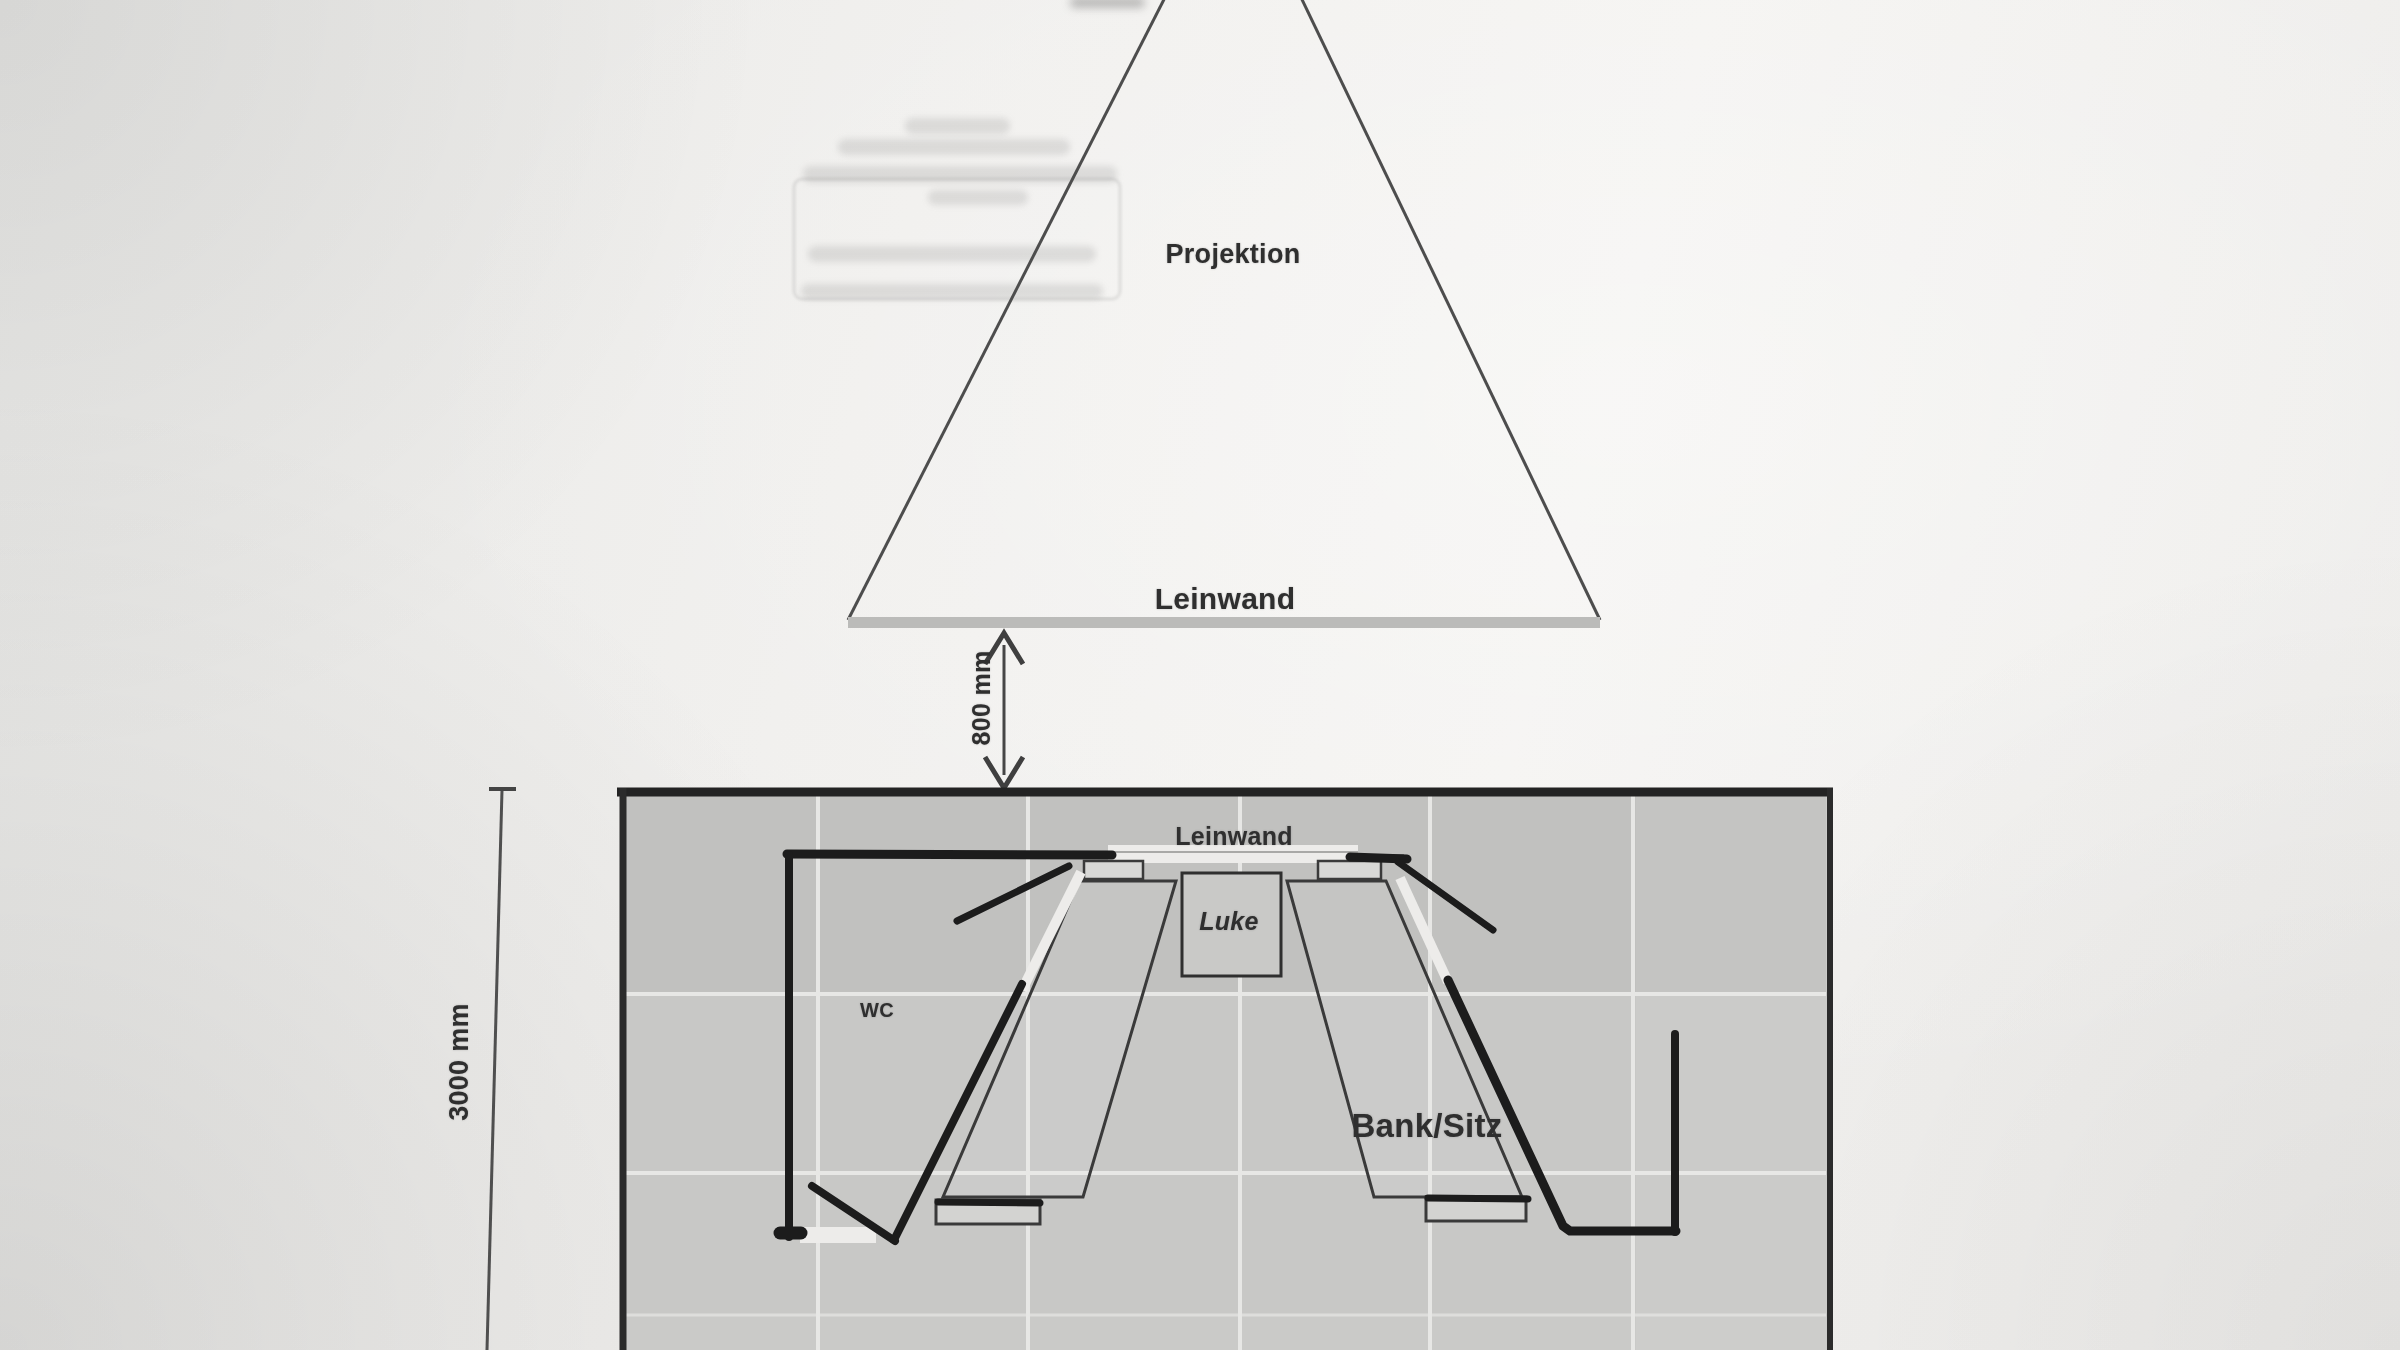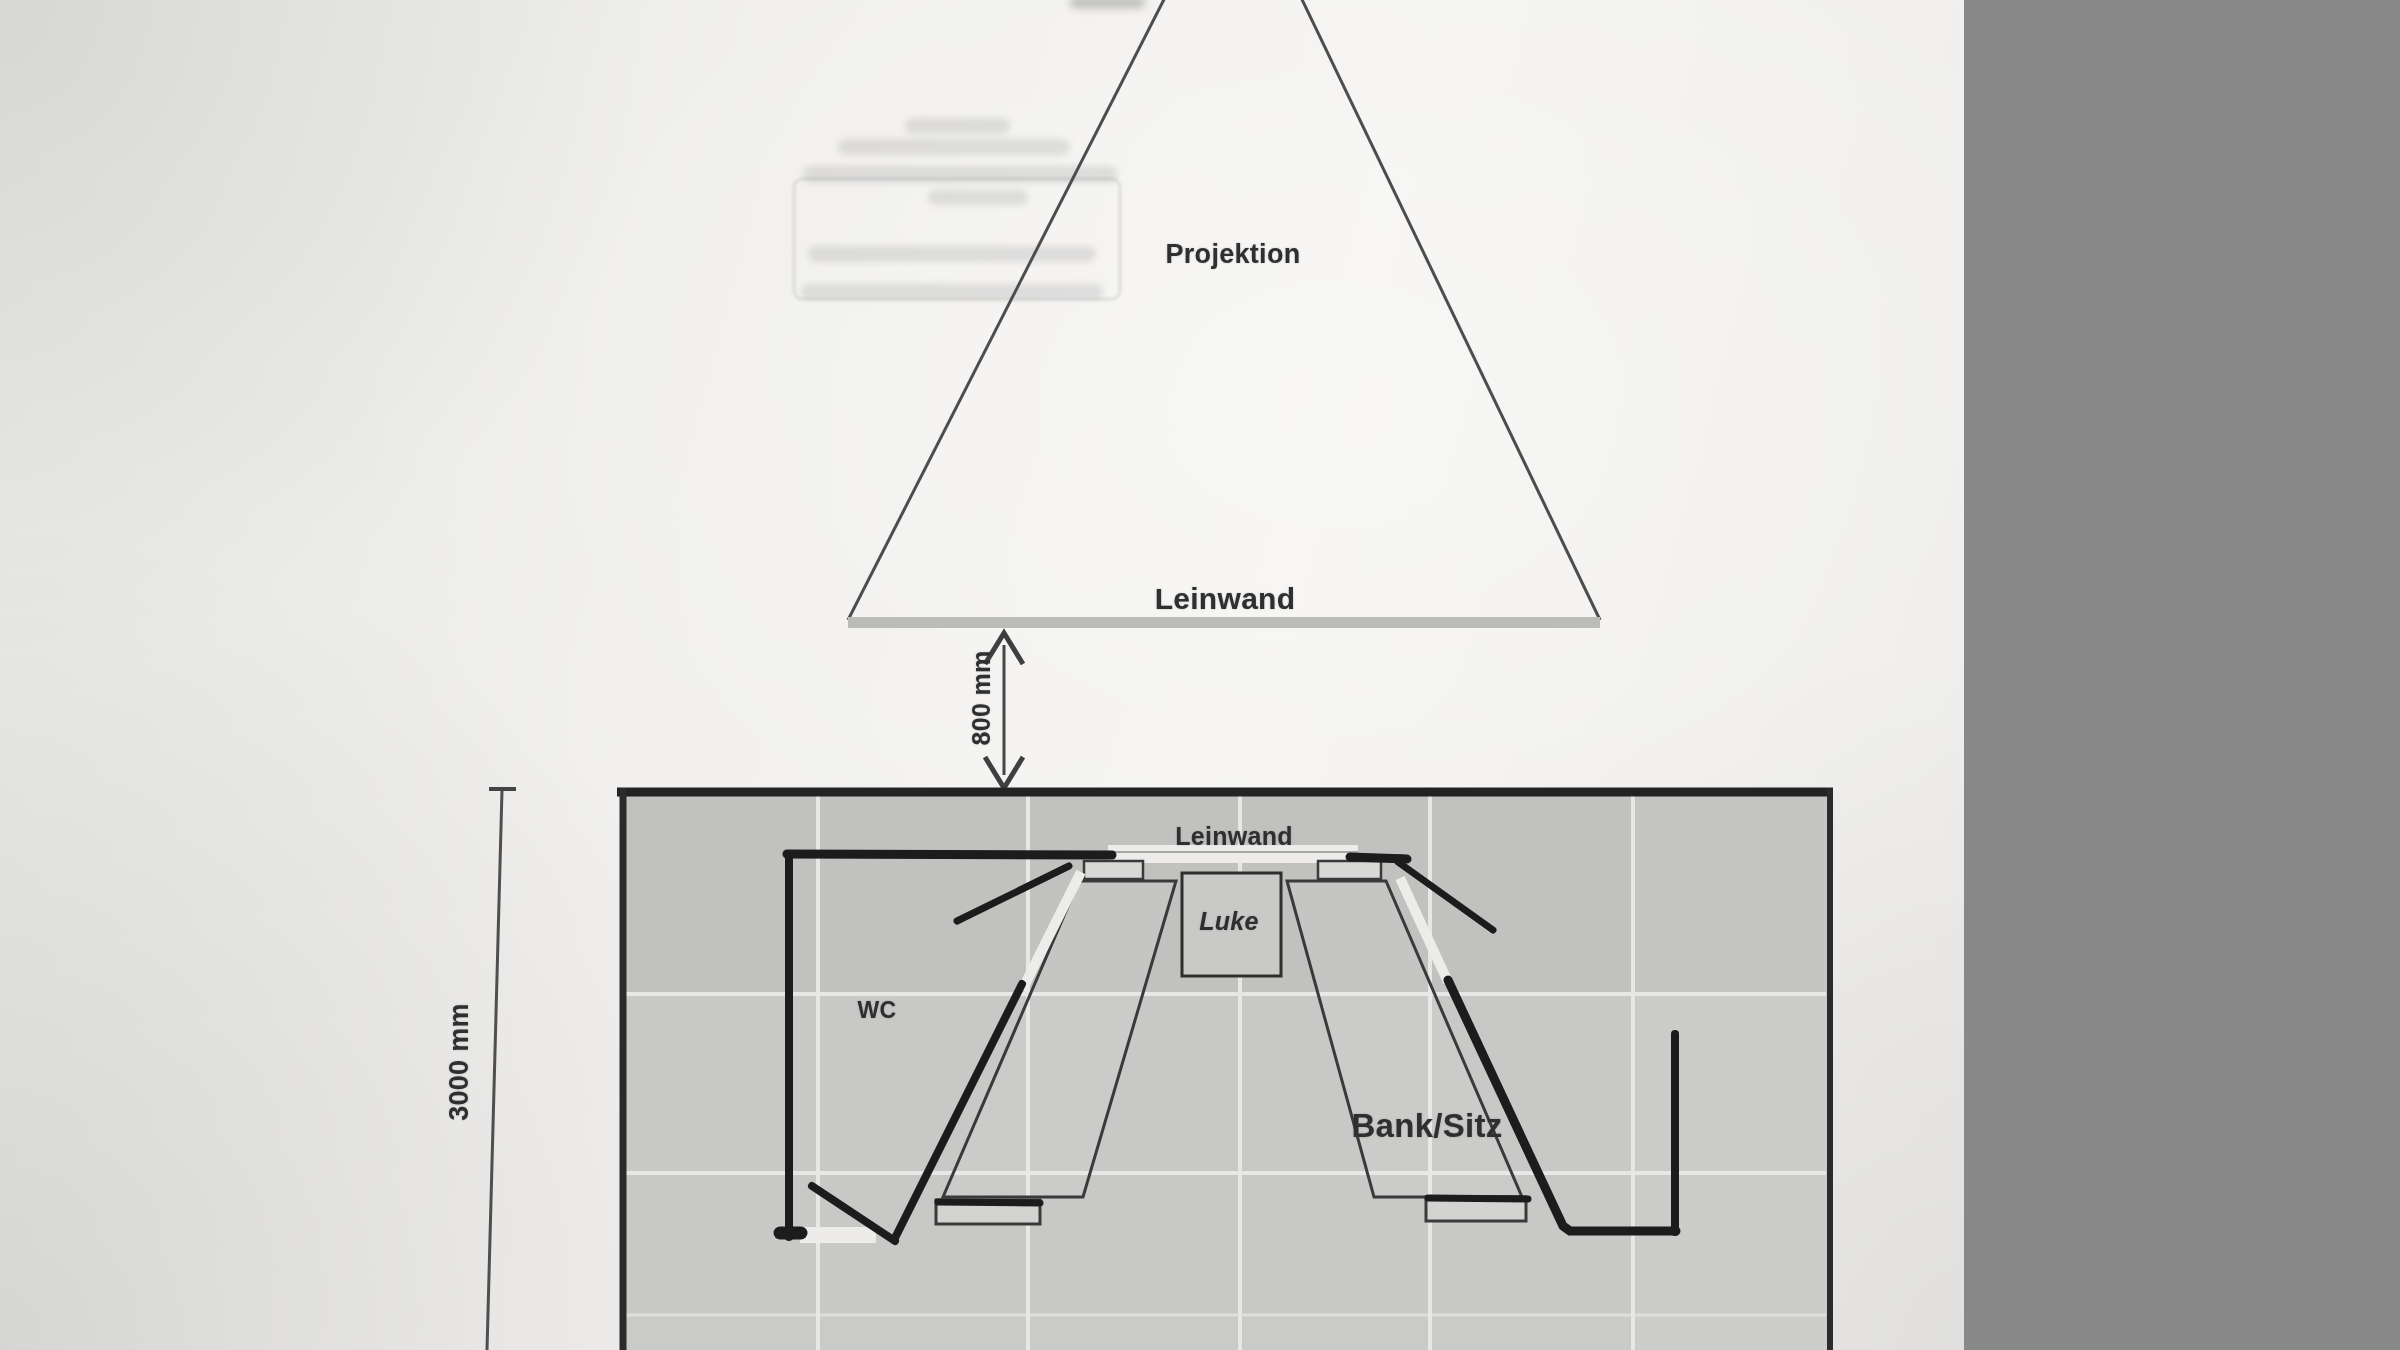--- a/index.html
+++ b/index.html
@@ -2,21 +2,21 @@
 <html style="--paper: #efeeec; --plan-fill: #c8c8c6; --tile-line: #e7e7e5; --ink-thin: #3a3a3a; --ink-line: #4d4d4d; --marker-dark: #1c1c1c; --marker-white: #edecea; --screen-bar: #bbbbb9; --text: #2f2f2f;"><head>
 <meta charset="utf-8">
 <style>
   :root{
     --paper:#efeeec; --plan-fill:#c8c8c6; --tile-line:#e7e7e5;
     --ink-thin:#3a3a3a; --ink-line:#4d4d4d; --marker-dark:#1c1c1c;
     --marker-white:#edecea; --screen-bar:#bbbbb9; --text:#2f2f2f;
   }
   html,body{margin:0;padding:0;background:#888;}
   #canvas{
-    position:relative;width:1964px;height:1350px;overflow:hidden;
+    position:relative;width:2400px;height:1350px;overflow:hidden;
     background:
       radial-gradient(circle at 0% 0%, rgba(0,0,0,0.07), rgba(0,0,0,0) 28%),
       radial-gradient(circle at 0% 100%, rgba(0,0,0,0.09), rgba(0,0,0,0) 35%),
       radial-gradient(circle at 100% 100%, rgba(0,0,0,0.05), rgba(0,0,0,0) 30%),
       radial-gradient(ellipse at 68% 30%, rgba(255,255,255,0.35), rgba(255,255,255,0) 55%),
       linear-gradient(105deg,#e7e7e5 0%,#f0efed 35%,#f4f3f1 62%,#ecebe9 100%);
     font-family:"Liberation Sans", sans-serif;
   }
   svg.drawing{position:absolute;left:0;top:0;filter:blur(0.6px);}
   .lbl{
@@ -125,16 +125,16 @@
       </g>
     </g>
   </svg>
 
   <div class="lbl" style="left:1233px;top:254px;font-size:27px;">Projektion</div>
   <div class="lbl" style="left:1225px;top:599px;font-size:30px;">Leinwand</div>
   <div class="lbl rot" style="left:981px;top:698px;font-size:25px;">800 mm</div>
   <div class="lbl rot" style="left:459px;top:1062px;font-size:27px;">3000 mm</div>
   <div class="lbl" style="left:1234px;top:836px;font-size:25px;">Leinwand</div>
   <div class="lbl" style="left:1229px;top:921px;font-size:25px;font-style:italic;">Luke</div>
-  <div class="lbl" style="left:877px;top:1010px;font-size:23px;">WC</div>
+  <div class="lbl" style="left:877px;top:1010px;font-size:20px;">WC</div>
   <div class="lbl" style="left:1427px;top:1126px;font-size:33px;">Bank/Sitz</div>
 
 </div>
 
 </body></html>

